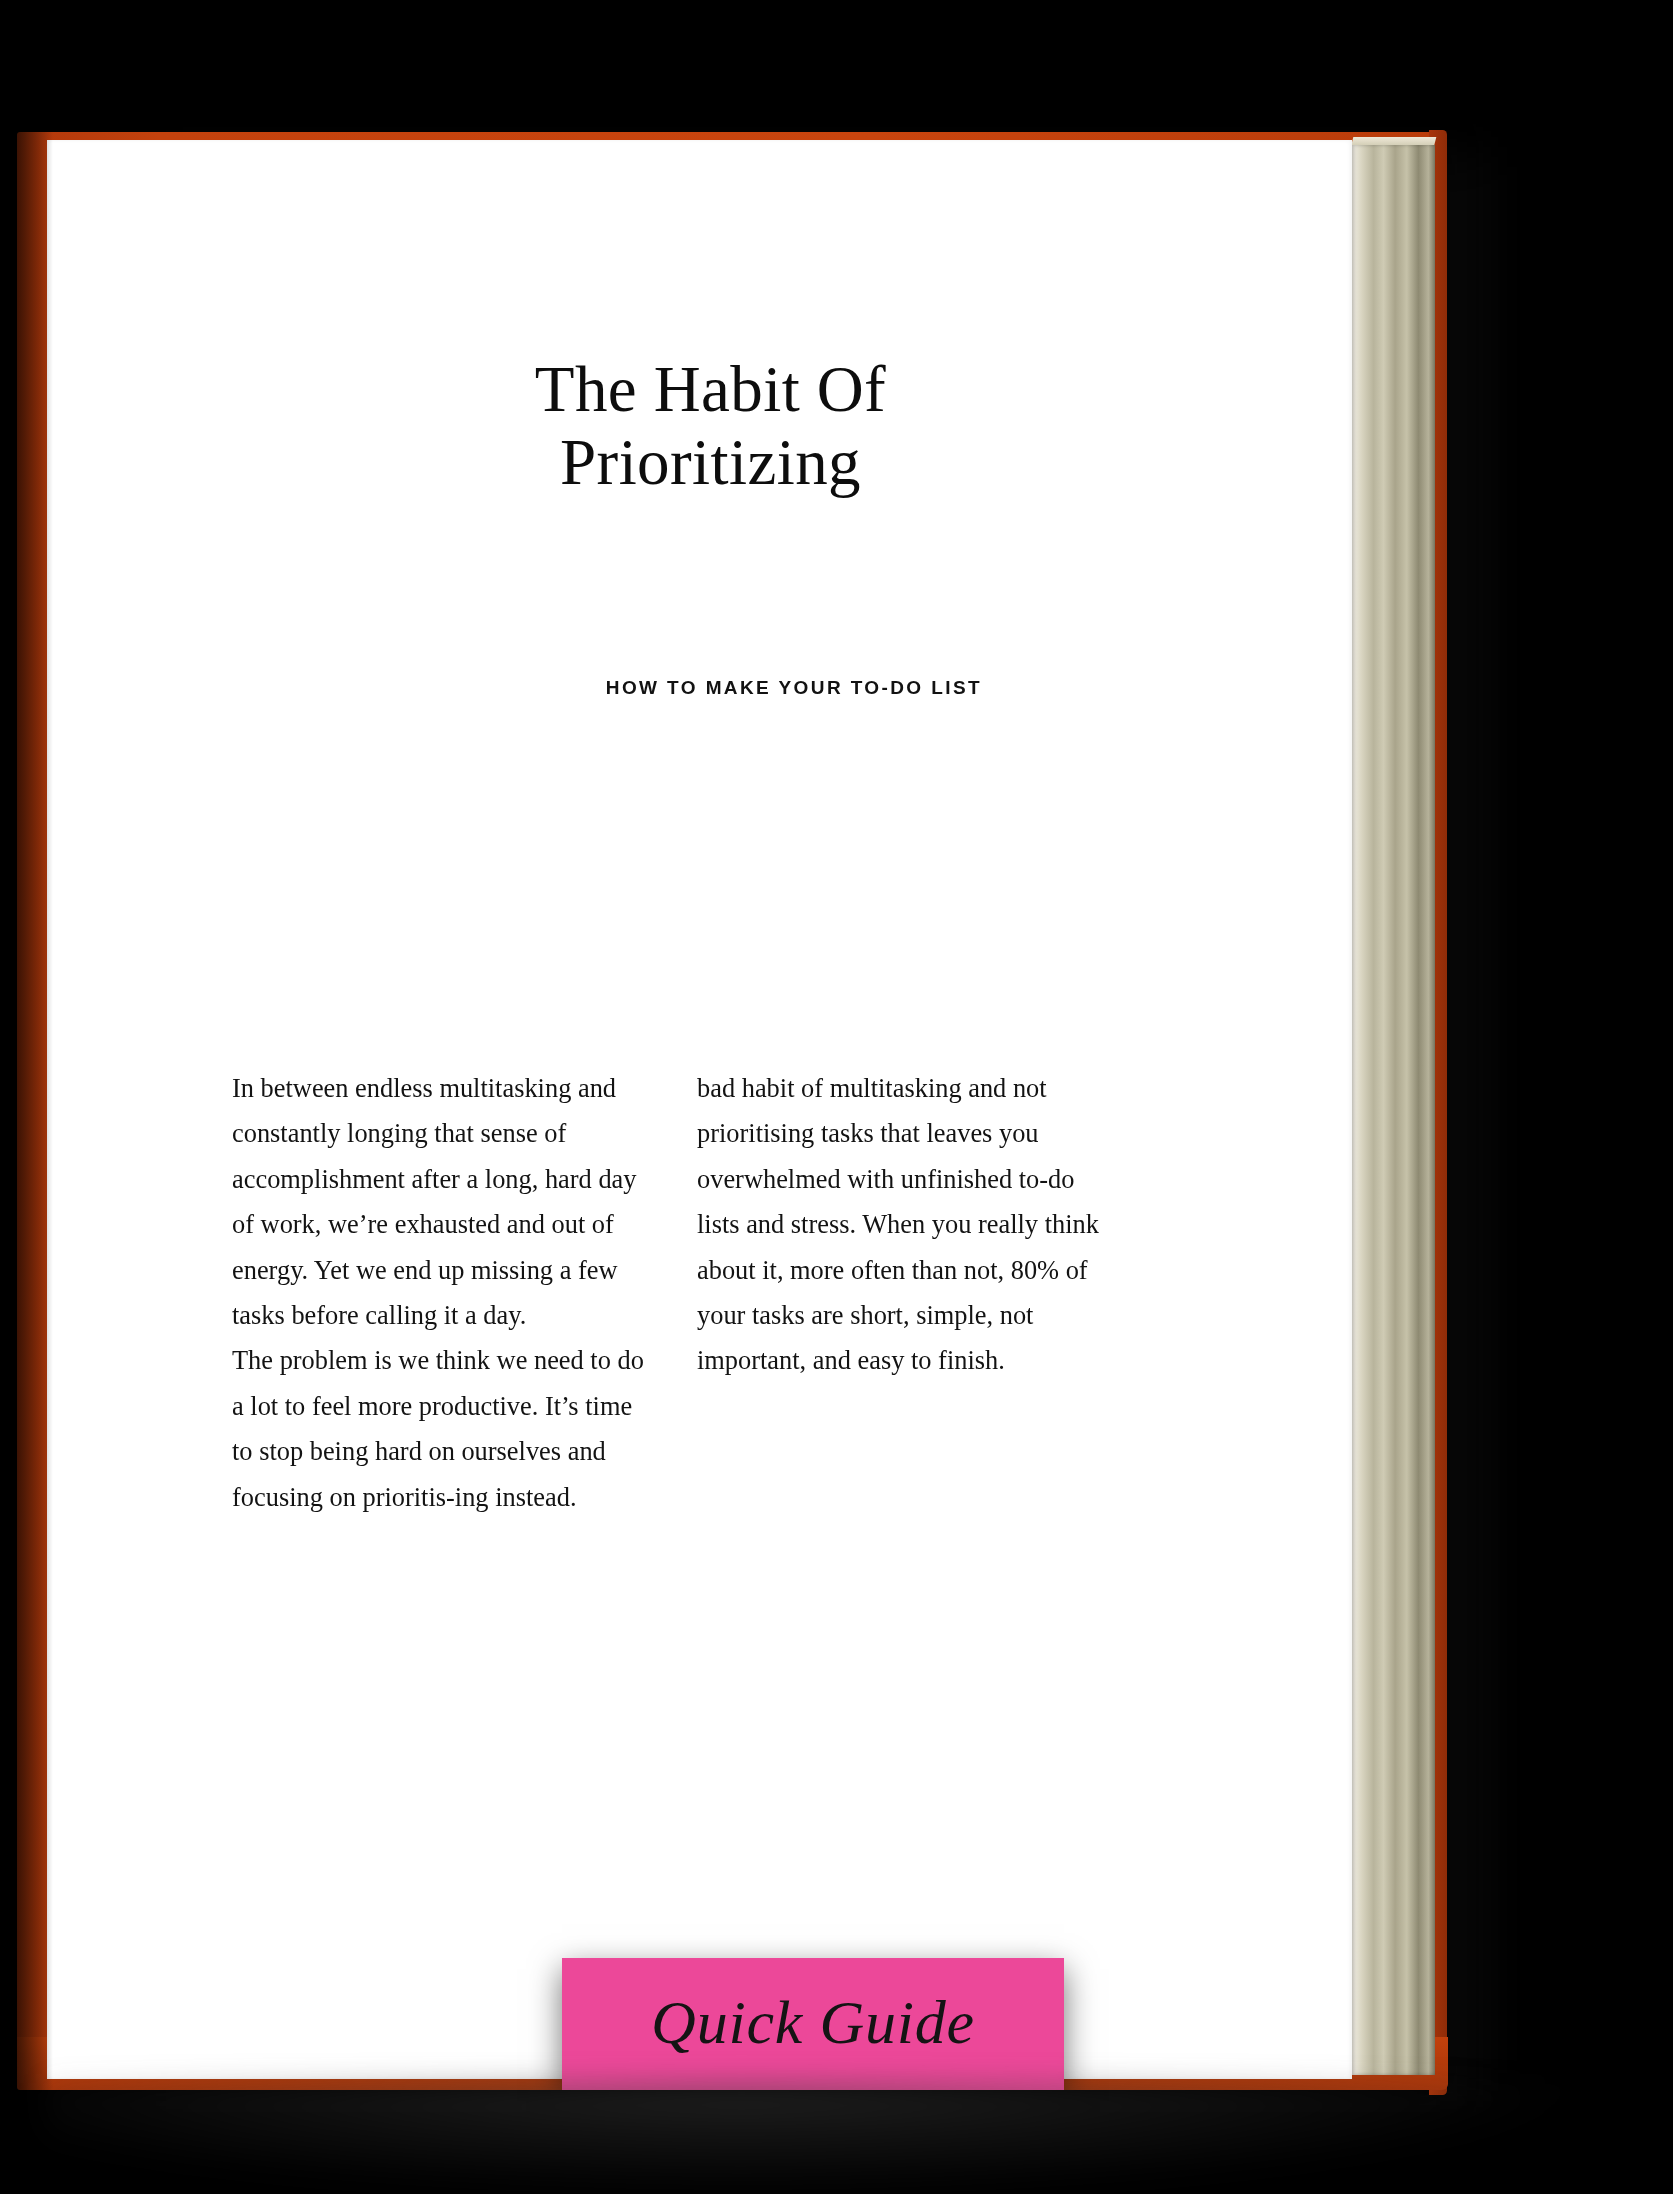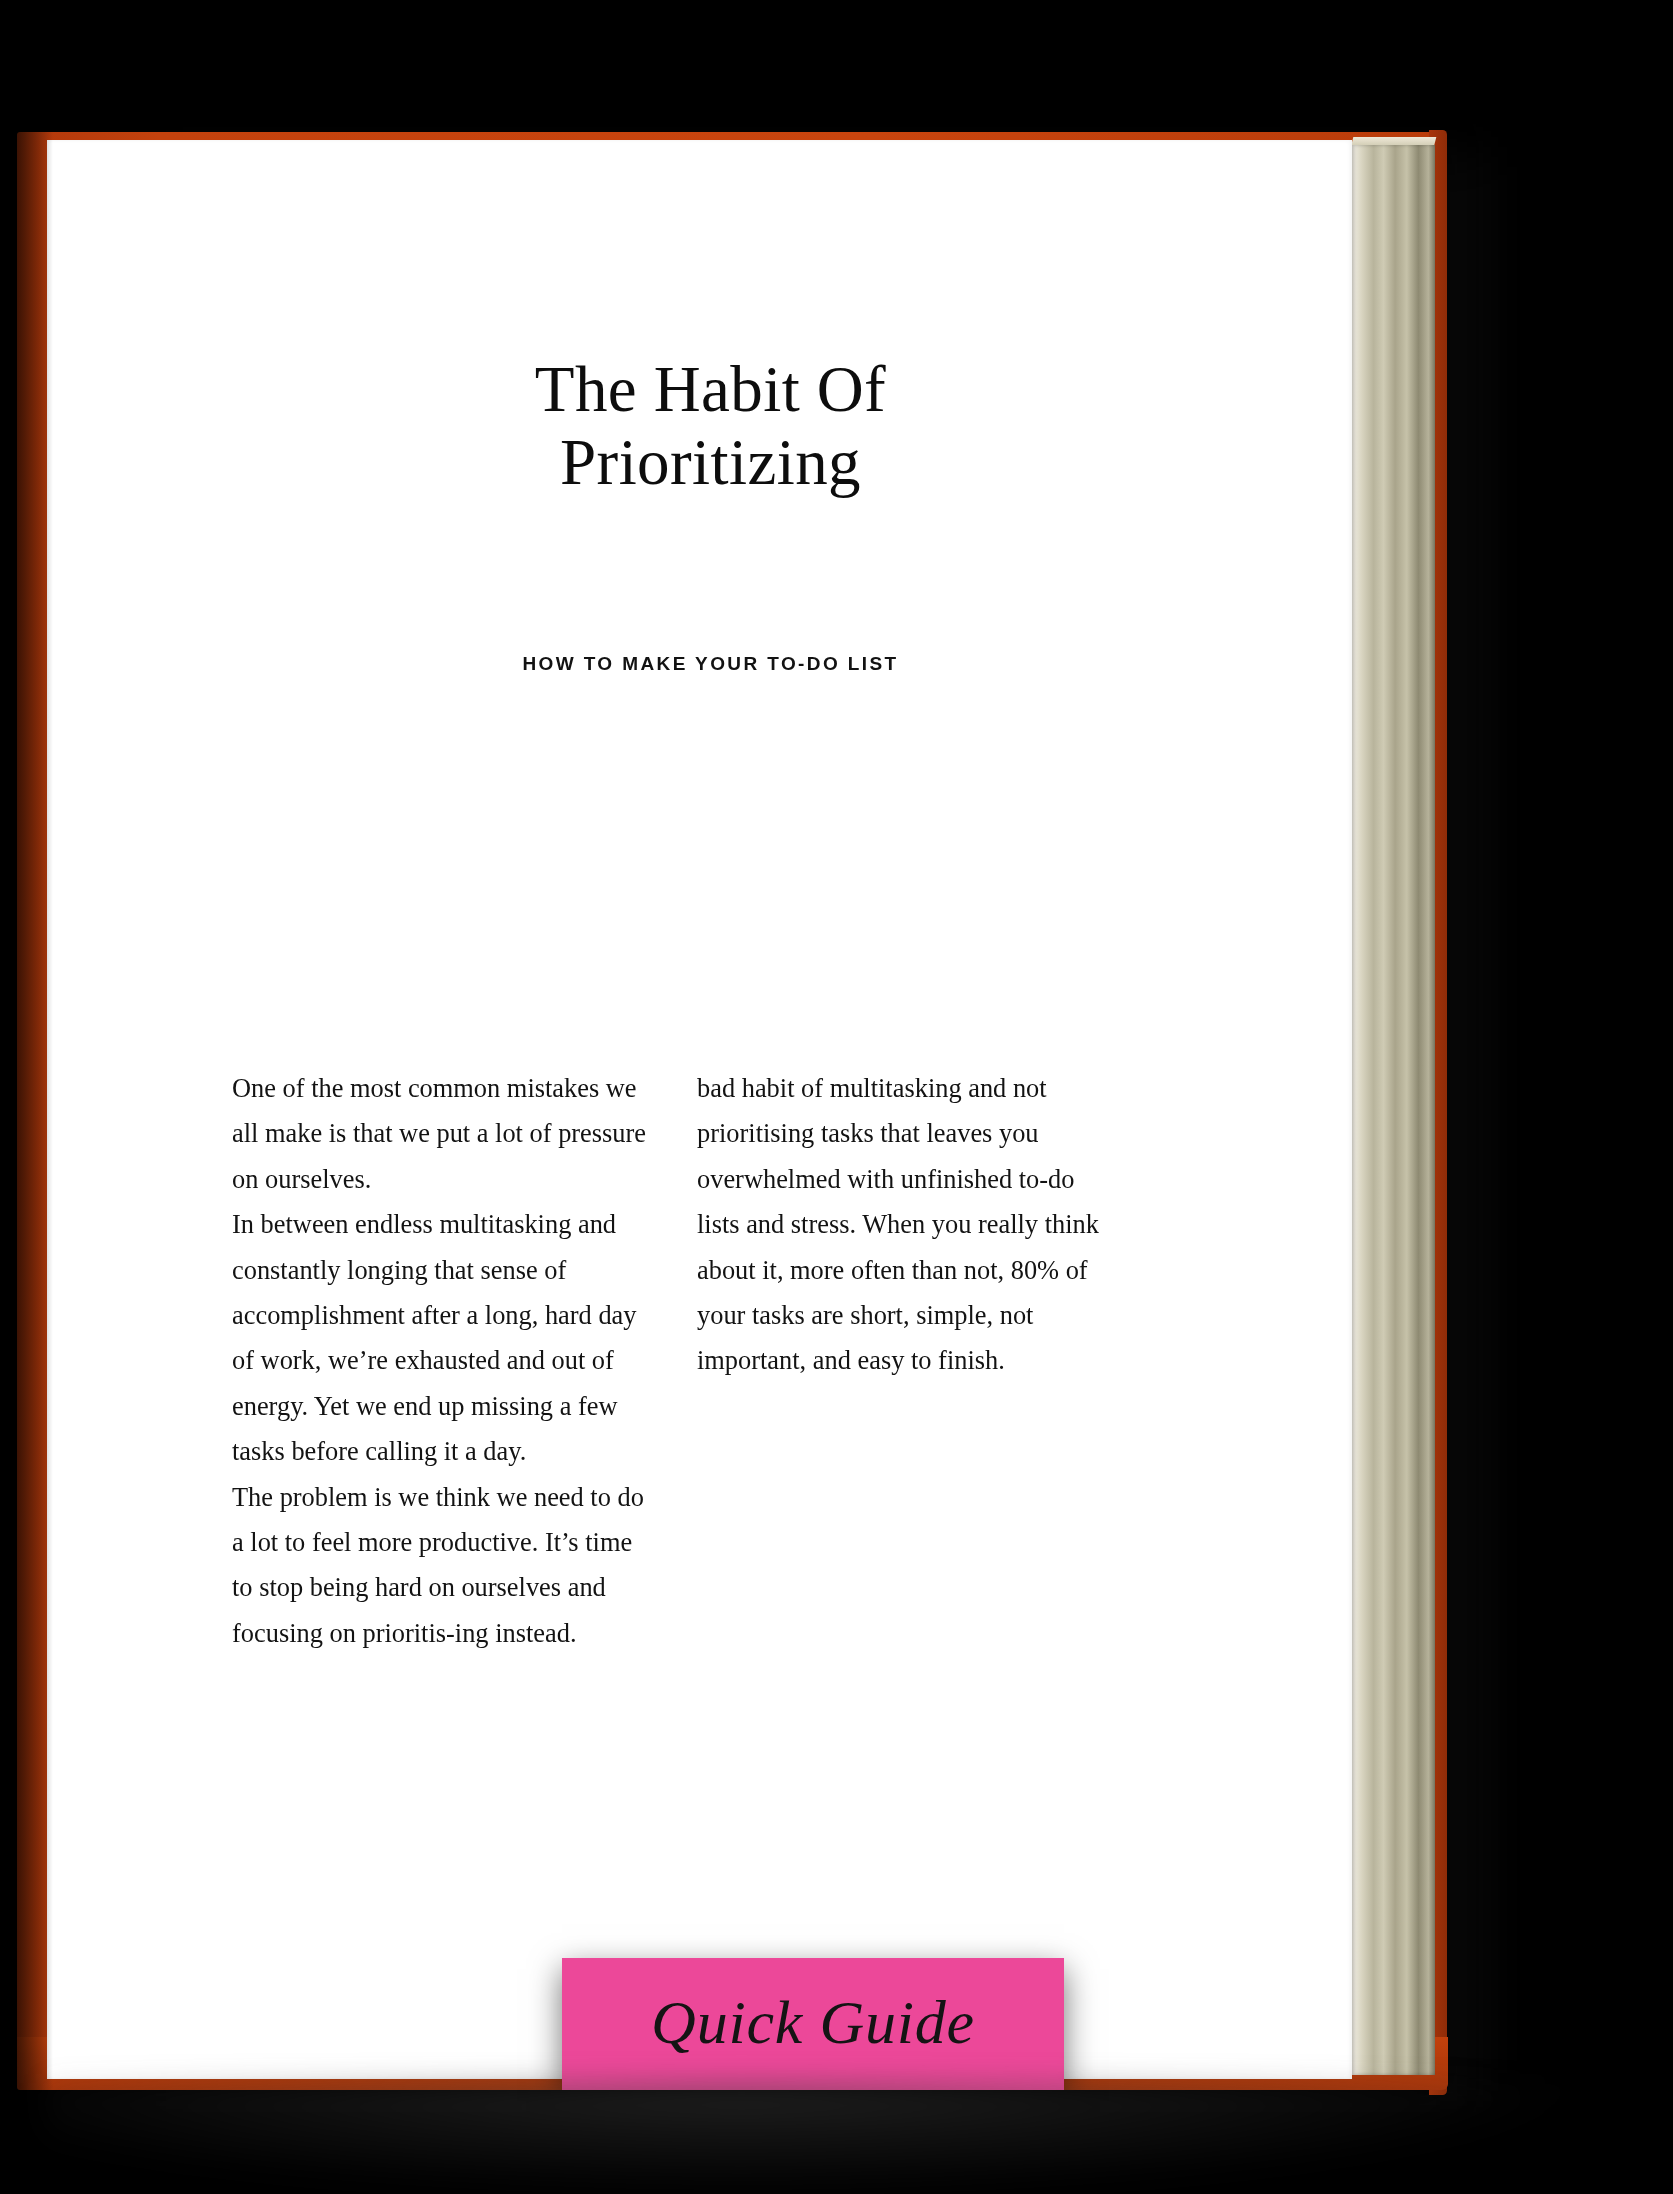--- a/index.html
+++ b/index.html
@@ -138,23 +138,23 @@
     font-size: 65px;
     line-height: 1.12;
     letter-spacing: 0.4px;
     color: #0d0d0d;
     font-weight: 400;
   }
 
   .doc-subtitle {
     position: absolute;
     left: 392px;
-    top: 475px;
+    top: 499px;
     width: 543px;
-    text-align: center;
+    text-align: right;
     font-family: "Liberation Sans", sans-serif;
     font-size: 19px;
     font-weight: 700;
     letter-spacing: 2.4px;
     line-height: 1.75;
     color: #121212;
   }
 
   .columns {
     position: absolute;
@@ -235,21 +235,20 @@
 
   <div class="page-content">
 
     <div class="doc-title">The Habit Of Prioritizing</div>
 
     <div class="doc-subtitle">HOW TO MAKE YOUR TO-DO LIST</div>
 
     <div class="columns">
 
       <div class="col">
-        <p>One of the most common mistakes we all make is that we put a lot of pressure on ourselves.</p>
         <p>In between endless multitasking and constantly longing that sense of accomplishment after a long, hard day of work, we’re exhausted and out of energy. Yet we end up missing a few tasks before calling it a day.</p>
         <p>The problem is we think we need to do a lot to feel more productive. It’s time to stop being hard on ourselves and focusing on prioritis-ing instead.</p>
       </div>
 
       <div class="col">
         <p>bad habit of multitasking and not prioritising tasks that leaves you overwhelmed with unfinished to-do lists and stress. When you really think about it, more often than not, 80% of your tasks are short, simple, not important, and easy to finish.</p>
       </div>
 
     </div>
   </div>

